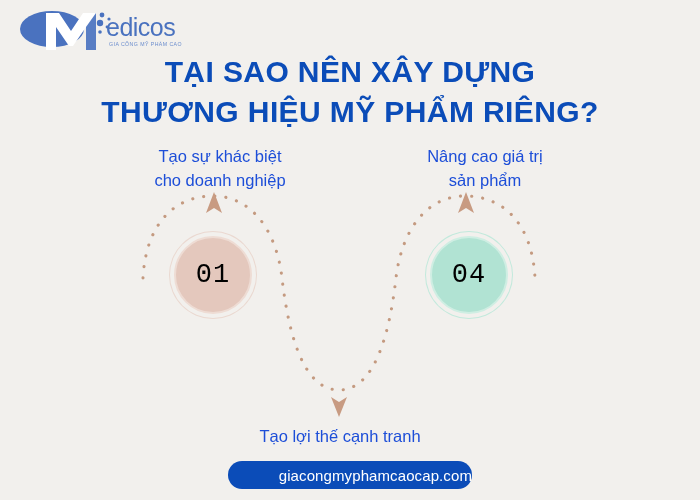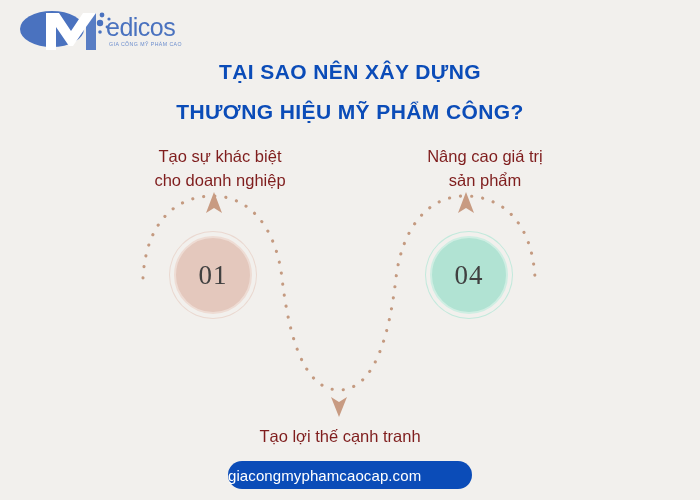--- a/index.html
+++ b/index.html
@@ -35,34 +35,34 @@
   .title-block {
     position: absolute;
     left: 0;
     top: 52px;
     width: 700px;
     text-align: center;
   }
   .title-line {
     font-family: "Liberation Sans", sans-serif;
     font-weight: bold;
-    font-size: 21px;
+    font-size: 30px;
     letter-spacing: 0.4px;
     line-height: 40px;
     color: #0b4cb8;
     white-space: nowrap;
   }
 
   
   .callout {
     position: absolute;
     text-align: center;
     font-size: 16.5px;
     line-height: 24px;
-    color: #7f1d1d;
+    color: #1d4ed8;
     white-space: pre-line;
   }
   .callout-left  { left: 120px; top: 144px; width: 200px; }
   .callout-right { left: 385px; top: 144px; width: 200px; }
   .callout-bottom{ left: 220px; top: 424px; width: 240px; }
 
   
   .flow-layer {
     position: absolute;
     left: 0;
@@ -73,23 +73,23 @@
 
   
   .step {
     position: absolute;
     border-radius: 50%;
     display: flex;
     align-items: center;
     justify-content: center;
   }
   .step-num {
-    font-family: Liberation Serif, serif;
+    font-family: Liberation Mono, monospace;
     font-weight: normal;
-    color: #404040;
+    color: #000000;
     font-size: 27px;
     letter-spacing: 1px;
     user-select: none;
     text-align: right;
   }
   .step-1 {
     left: 174px; top: 236px;
     width: 78px; height: 78px;
     background: #e4c8bd;
     border: 2px solid #eedcd4;
@@ -117,21 +117,21 @@
   .url-pill {
     position: absolute;
     left: 228px;
     top: 461px;
     width: 244px;
     height: 28px;
     background: #0b4cb8;
     border-radius: 16px;
     display: flex;
     align-items: center;
-    justify-content: flex-start;
+    justify-content: flex-end;
   }
   .url-pill-text {
     color: #ffffff;
     font-size: 15px;
     letter-spacing: 0.1px;
     font-family: "Liberation Sans", sans-serif;
   }
 </style>
 </head>
 <body>
@@ -154,21 +154,21 @@
       <circle cx="86" cy="26" r="1.8" fill="#4a72bf"></circle>
 
       <text x="92" y="30" font-family="'Liberation Sans', sans-serif" font-size="25" fill="#4a72bf" letter-spacing="-0.5">edicos</text>
 
       <text x="95" y="40" font-family="'Liberation Sans', sans-serif" font-size="5.2" fill="#6a8ccd" letter-spacing="0.45">GIA CÔNG MỸ PHẨM CAO CẤP</text>
     </svg>
   </div>
 
   <div class="title-block">
     <div class="title-line">TẠI SAO NÊN XÂY DỰNG</div>
-    <div class="title-line">THƯƠNG HIỆU MỸ PHẨM CÔNG?</div>
+    <div class="title-line">THƯƠNG HIỆU MỸ PHẨM RIÊNG?</div>
   </div>
 
   <svg class="flow-layer" viewBox="0 0 700 500">
 
     <path d="M 143 278
              C 146 222, 176 196, 213 196
              C 250 196, 276 228, 282 278
              C 288 330, 302 390, 339 390
              C 376 390, 390 330, 396 278
              C 402 228, 428 196, 465 196

